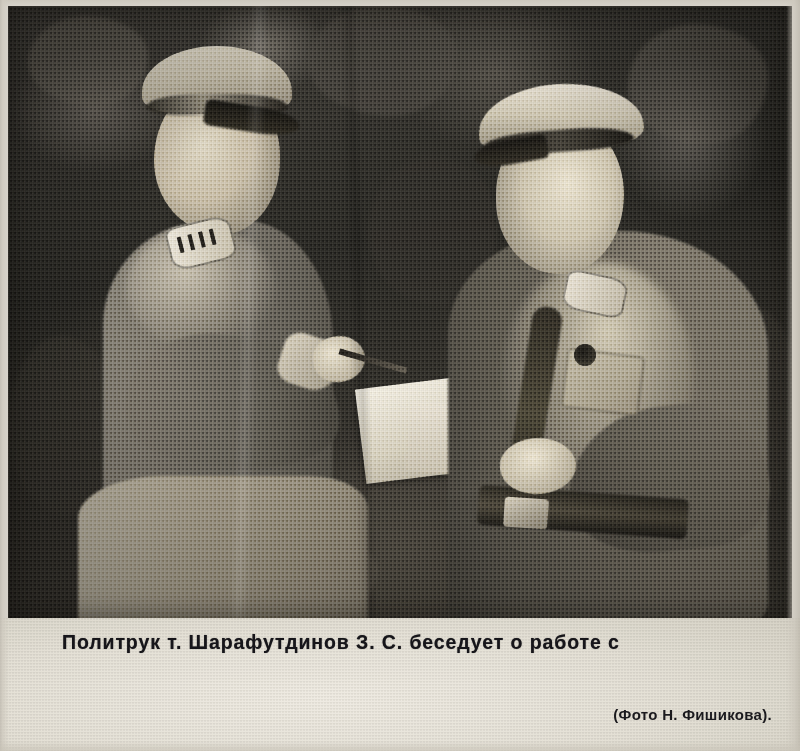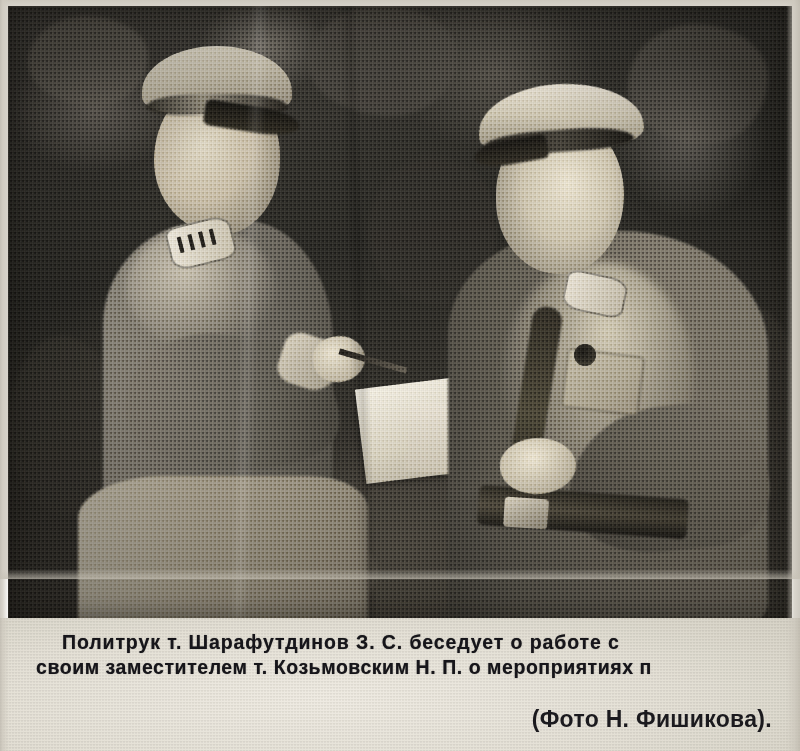--- a/index.html
+++ b/index.html
@@ -10,21 +10,21 @@
   body {
     width: 800px;
     height: 751px;
     overflow: hidden;
     font-family: "Liberation Serif", serif;
   }
 
   #clipping {
     position: relative;
     width: 800px;
-    height: 579px;
+    height: 751px;
     background: #d8d4cc;
   }
 
   
   .photo {
     position: absolute;
     left: 8px;
     top: 6px;
     width: 784px;
     height: 612px;
@@ -398,21 +398,21 @@
   .caption-line { display: block; white-space: nowrap; }
   .caption-line.l1 { text-indent: 26px; letter-spacing: 0.9px; }
   .caption-line.l2 { letter-spacing: 0.55px; }
   .caption-line.l3 { letter-spacing: 0.6px; opacity: 0.93; }
   .credit {
     position: absolute;
     right: 28px;
     top: 88px;
     font-family: "Liberation Sans", sans-serif;
     font-weight: 700;
-    font-size: 23px;
+    font-size: 15px;
     color: #1b1a1e;
     letter-spacing: 0.3px;
   }
 
   
   .torn-right {
     position: absolute;
     right: 0; top: 0;
     width: 14px; height: 751px;
     background: linear-gradient(90deg, rgba(200,195,185,0) 0%, #cdc8bd 60%, #bdb8ac 100%);
@@ -497,21 +497,20 @@
     <div class="halftone"></div>
     <div class="vignette"></div>
     <div class="crease"></div>
     <div class="edge-fade"></div>
   </div>
 
   <div class="caption">
     <div class="paper-grain"></div>
     <div class="caption-text">
       <span class="caption-line l1">Политрук т. Шарафутдинов З. С. беседует о работе с</span>
-      <span class="caption-line l2">своим заместителем т. Козьмовским Н. П. о мероприятиях п</span>
     </div>
     <div class="credit">(Фото Н. Фишикова).</div>
   </div>
 
   <div class="torn-top"></div>
   <div class="torn-left"></div>
   <div class="torn-right"></div>
   <div class="torn-bottom"></div>
 </div>
 

